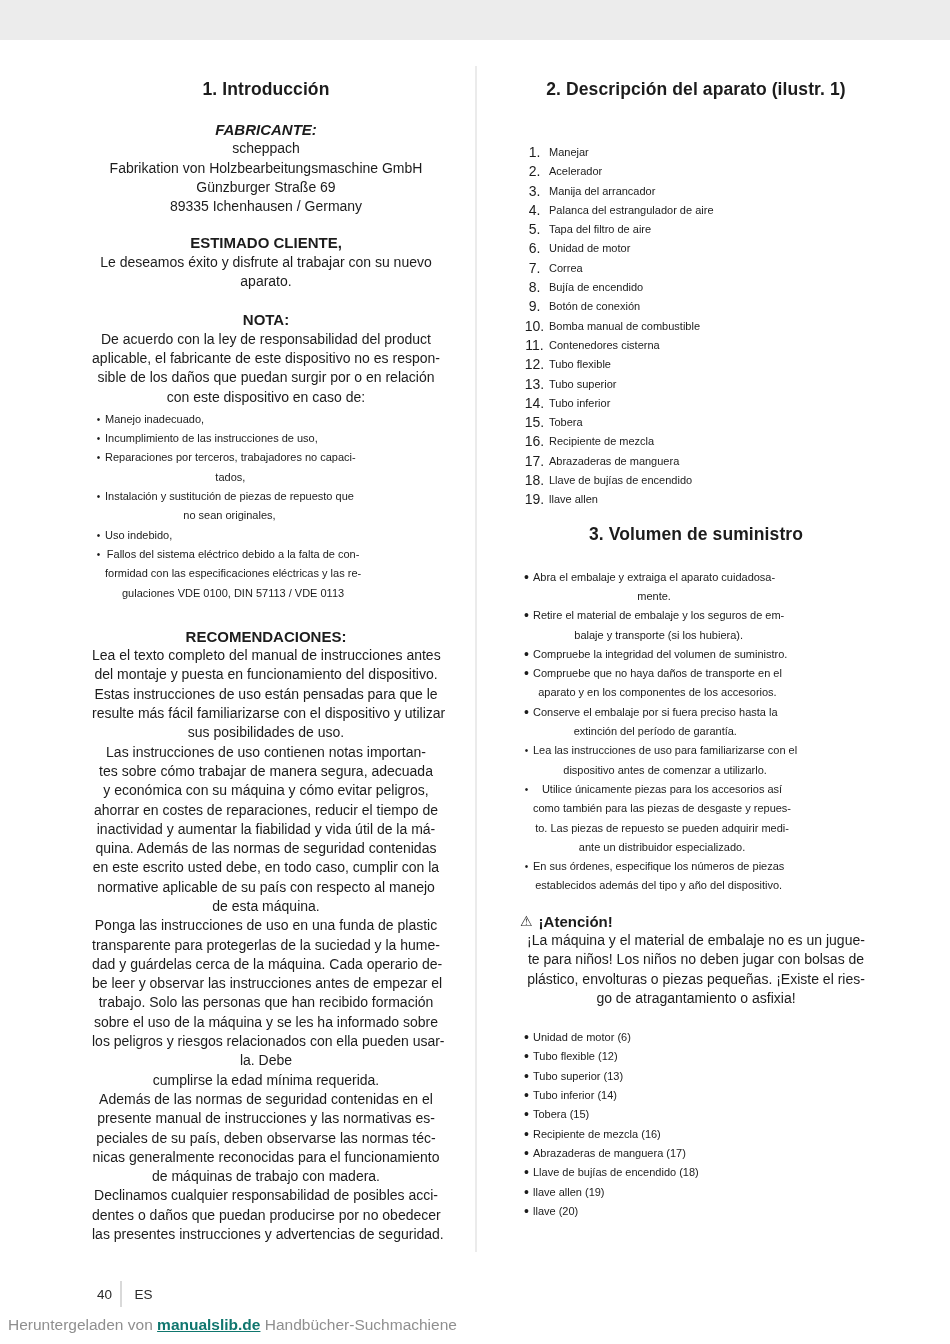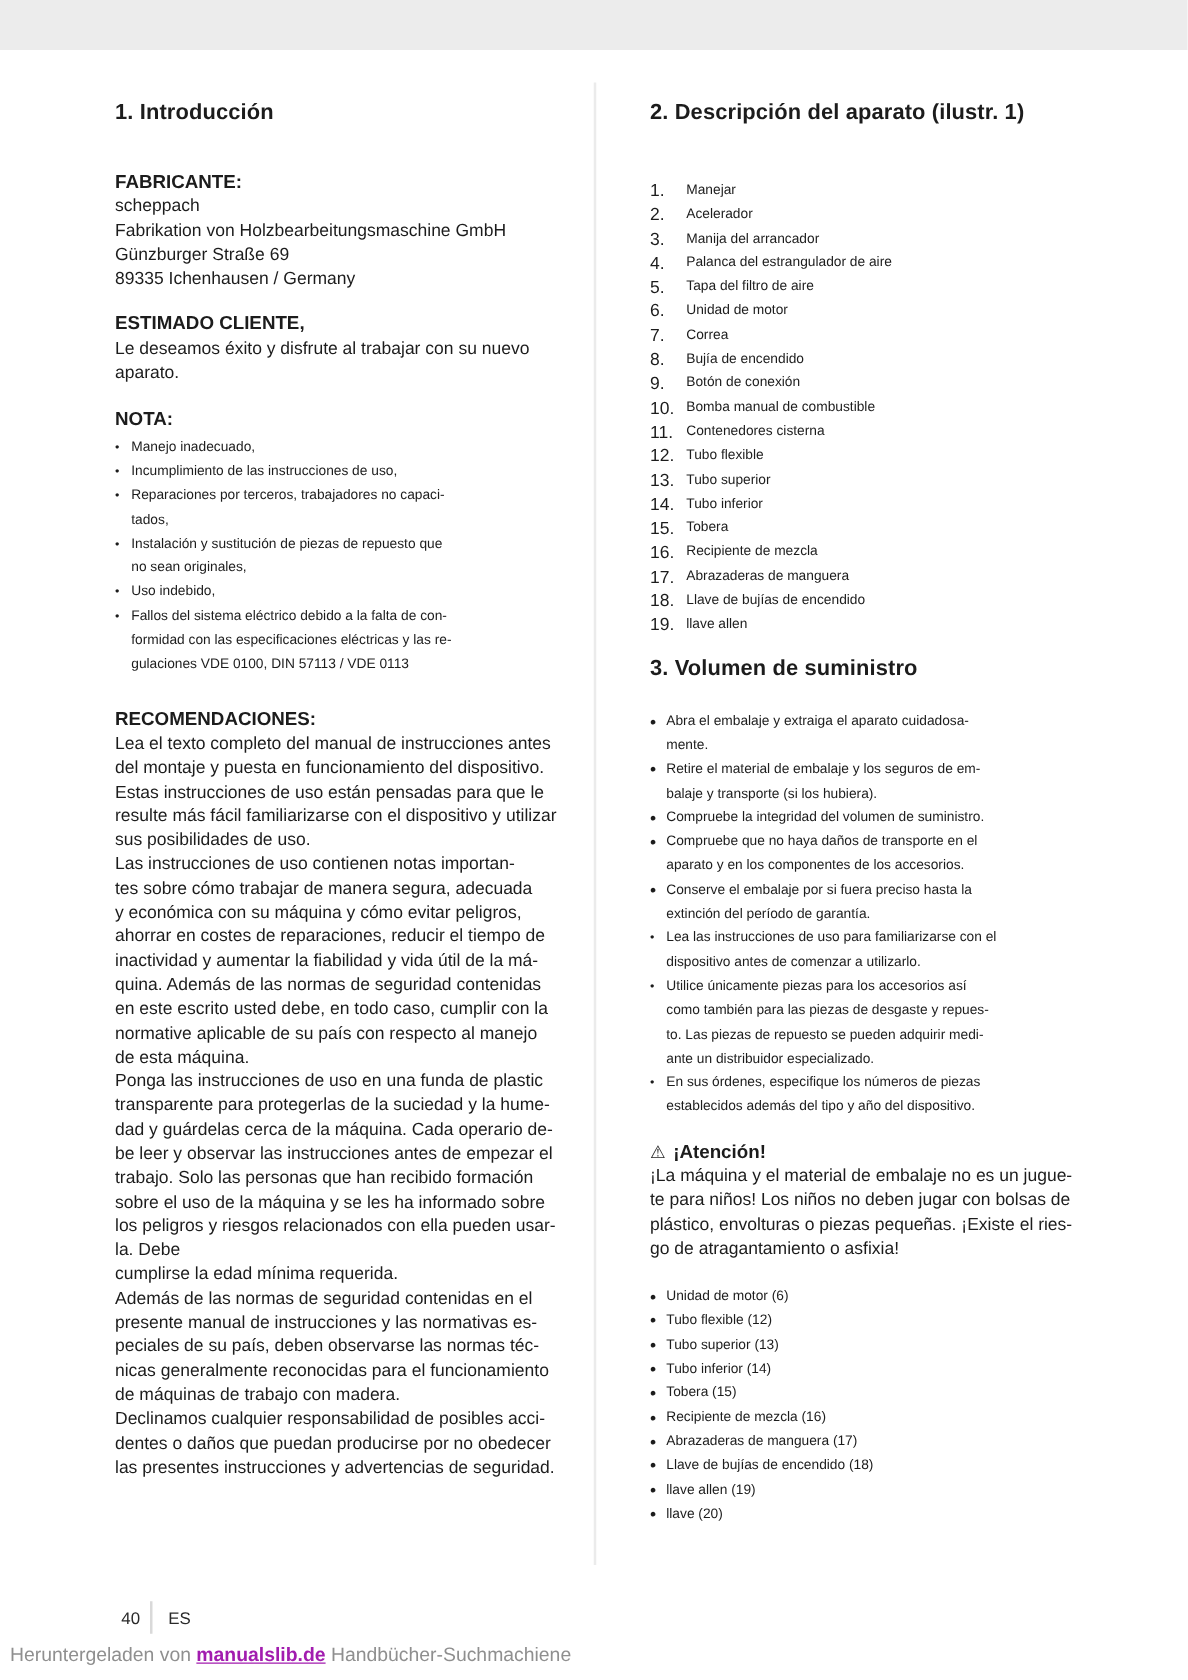--- a/index.html
+++ b/index.html
@@ -2,28 +2,28 @@
 <html><head>
 <meta charset="utf-8">
 <style>
   html,body{margin:0;padding:0;}
   body{
     width:950px;height:1344px;position:relative;background:#ffffff;
     font-family:"Liberation Sans","DejaVu Sans",sans-serif;
     color:#1c1c1c;-webkit-font-smoothing:antialiased;
   }
   .topbar{position:absolute;left:0;top:0;width:950px;height:40px;background:#ececec;}
-  .col{position:absolute;top:78px;}
+  .col{position:absolute;top:78px;text-align:center;}
   .col-left{left:92px;width:348px;}
   .col-right{left:520px;width:352px;}
   .col-divider{position:absolute;left:475px;top:66px;width:2px;height:1186px;background:#ebebeb;}
   h1{font-size:17.5px;font-weight:bold;line-height:22px;margin:0;letter-spacing:.1px;}
   .subhead{font-size:15px;font-weight:bold;line-height:19.3px;margin:0;}
   .body{font-size:14px;line-height:19.3px;margin:0;white-space:pre;}
-  .mt-fab{margin-top:36px;}
+  .mt-fab{margin-top:20px;font-style:italic;}
   .mt-cli{margin-top:17px;}
   .mt-nota{margin-top:19px;}
   .mt-rec{margin-top:24px;}
   .mt-list2{margin-top:43px;}
   .mt-h3{margin-top:13px;}
   .mt-vol{margin-top:23px;}
   .mt-att{margin-top:16px;}
   .mt-parts{margin-top:20px;}
   .mt-bul{margin-top:3px;}
   .li{display:flex;align-items:flex-start;}
@@ -32,21 +32,21 @@
   .li .dot-big{width:13px;}
   .li .dot-small{width:13px;font-size:10px;}
   .li .litext{font-size:11px;line-height:19.3px;white-space:pre;}
   .att-head{display:flex;align-items:flex-start;gap:6px;}
   .att-head .warn{font-size:14px;line-height:19.3px;font-weight:normal;}
   .pager{position:absolute;left:97px;top:1281px;display:flex;align-items:center;font-size:13.5px;color:#2a2a2a;}
   .pager .pnum{padding-right:8px;}
   .pager .pdiv{width:1.5px;height:26px;background:#d9d9d9;}
   .pager .plang{padding-left:13px;}
   .site-footer{position:absolute;left:8px;top:1316px;font-size:15.5px;color:#8f8f8f;}
-  .site-footer a{color:#a21caf;font-weight:bold;text-decoration:underline;}
+  .site-footer a{color:#0f766e;font-weight:bold;text-decoration:underline;}
 </style>
 </head>
 <body>
 
 <div class="topbar"></div>
 <div class="col-divider"></div>
 
 <div class="col col-left">
   <h1>1. Introducción</h1>
 
@@ -54,20 +54,24 @@
   <p class="body">scheppach
 Fabrikation von Holzbearbeitungsmaschine GmbH
 Günzburger Straße 69
 89335 Ichenhausen / Germany</p>
 
   <p class="subhead mt-cli">ESTIMADO CLIENTE,</p>
   <p class="body">Le deseamos éxito y disfrute al trabajar con su nuevo
 aparato.</p>
 
   <p class="subhead mt-nota">NOTA:</p>
+  <p class="body">De acuerdo con la ley de responsabilidad del product
+aplicable, el fabricante de este dispositivo no es respon-
+sible de los daños que puedan surgir por o en relación
+con este dispositivo en caso de:</p>
   <div class="mt-bul">
       <div class="li">
         <span class="marker dot-small">•</span>
         <span class="litext">Manejo inadecuado,</span>
       </div>
       <div class="li">
         <span class="marker dot-small">•</span>
         <span class="litext">Incumplimiento de las instrucciones de uso,</span>
       </div>
       <div class="li">

